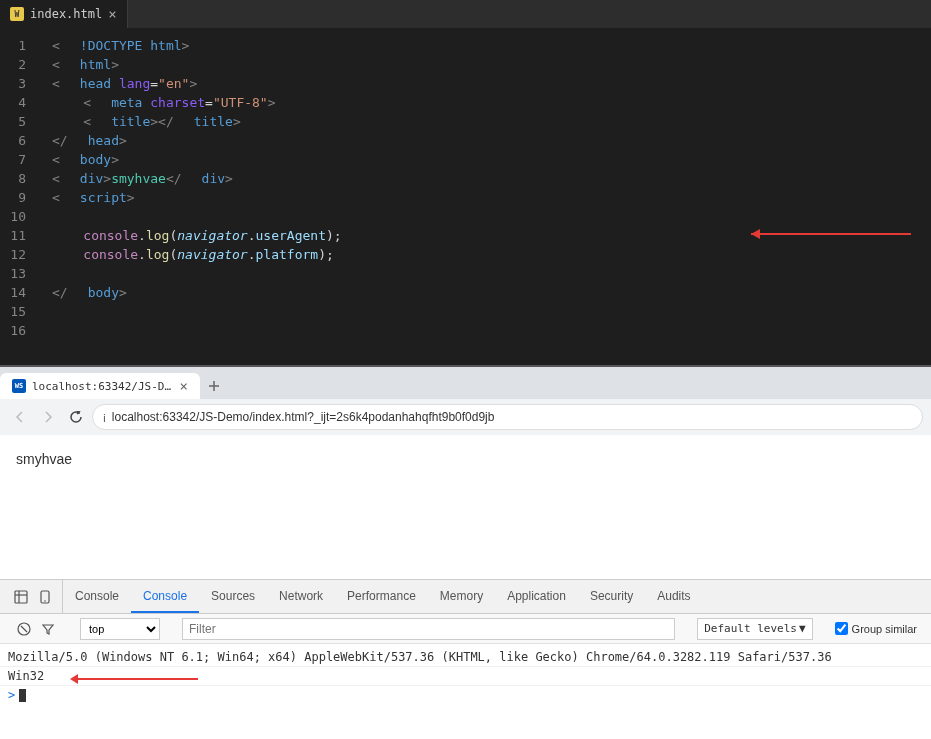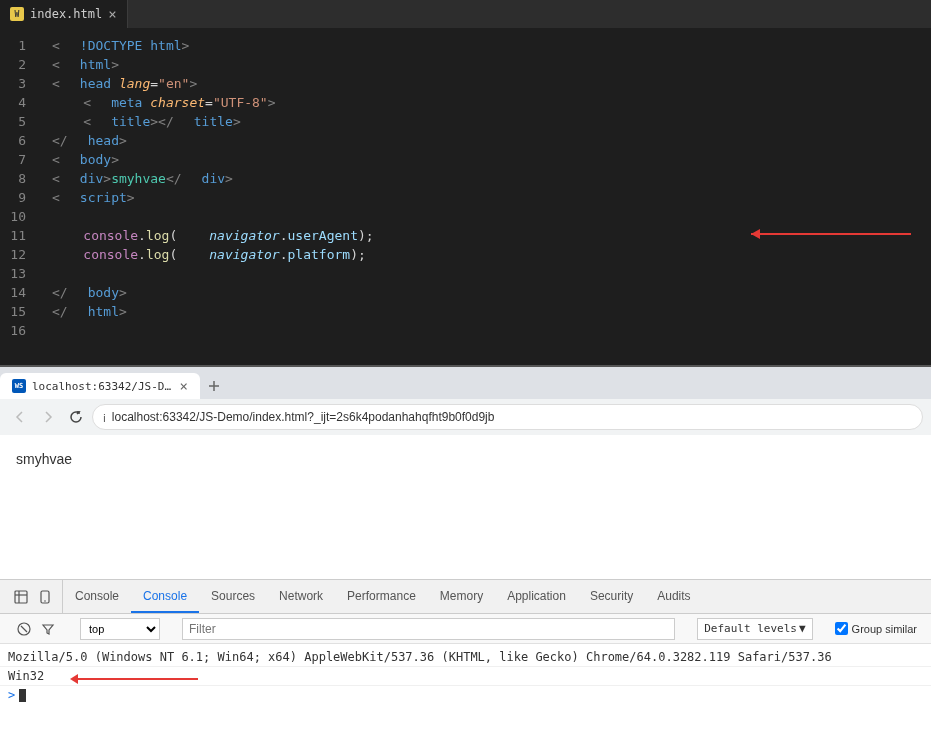--- a/index.html
+++ b/index.html
@@ -84,26 +84,26 @@
       overflow: hidden;
       position: relative;
     }
 
     .code-line {
       height: 19px;
       white-space: pre;
       position: relative;
     }
     .c-tag { color: #569cd6; margin-left: 20px; }
-    .c-attr { color: #fdba74; font-style: italic; }
+    .c-attr { color: #8b5cf6; }
     .c-string { color: #ce9178; }
     .c-text { color: #d4d4d4; }
     .c-keyword { color: #c586c0; }
     .c-method { color: #dcdcaa; }
-    .c-obj { color: #9cdcfe; font-style: italic; margin-left: 32px; }
+    .c-obj { color: #9cdcfe; font-style: italic; }
     .c-prop { color: #9cdcfe; }
     .c-punct { color: #d4d4d4; }
     .c-custom { color: #4ec9b0; }
     .c-lt { color: #808080; }
 
     
     .red-arrow {
       position: absolute;
       right: 20px;
       top: calc(8px + 19px * 10 + 7px);
@@ -515,21 +515,20 @@
       <div class="code-line">    <span class="c-lt">&lt;</span><span class="c-tag">title</span><span class="c-lt">&gt;&lt;/</span><span class="c-tag">title</span><span class="c-lt">&gt;</span></div>
       <div class="code-line"><span class="c-lt">&lt;/</span><span class="c-tag">head</span><span class="c-lt">&gt;</span></div>
       <div class="code-line"><span class="c-lt">&lt;</span><span class="c-tag">body</span><span class="c-lt">&gt;</span></div>
       <div class="code-line"><span class="c-lt">&lt;</span><span class="c-tag">div</span><span class="c-lt">&gt;</span><span class="c-custom">smyhvae</span><span class="c-lt">&lt;/</span><span class="c-tag">div</span><span class="c-lt">&gt;</span></div>
       <div class="code-line"><span class="c-lt">&lt;</span><span class="c-tag">script</span><span class="c-lt">&gt;</span></div>
       <div class="code-line"></div>
       <div class="code-line">    <span class="c-keyword">console</span><span class="c-punct">.</span><span class="c-method">log</span><span class="c-punct">(</span><span class="c-obj">navigator</span><span class="c-punct">.</span><span class="c-prop">userAgent</span><span class="c-punct">);</span></div>
       <div class="code-line">    <span class="c-keyword">console</span><span class="c-punct">.</span><span class="c-method">log</span><span class="c-punct">(</span><span class="c-obj">navigator</span><span class="c-punct">.</span><span class="c-prop">platform</span><span class="c-punct">);</span></div>
       <div class="code-line"></div>
       <div class="code-line"><span class="c-lt">&lt;/</span><span class="c-tag">body</span><span class="c-lt">&gt;</span></div>
-      <div class="code-line"><span class="c-lt">&lt;/</span><span class="c-tag">html</span><span class="c-lt">&gt;</span></div>
 
       <div class="red-arrow">
         <div class="arrow-line">
           <div class="arrow-head"></div>
         </div>
       </div>
     </div>
   </div>
 </div>
 

